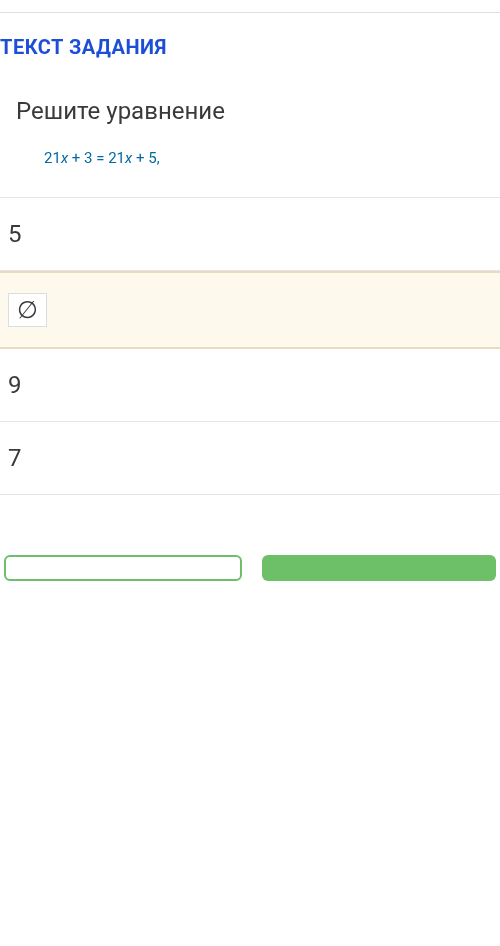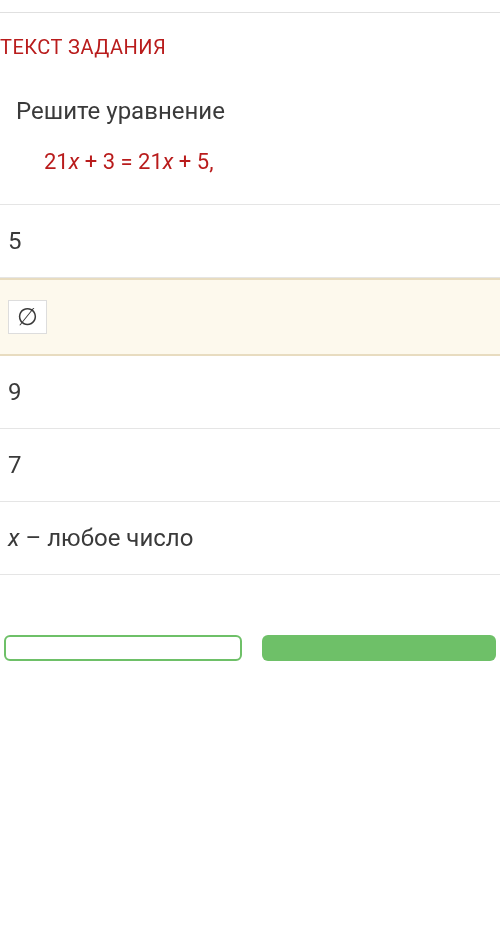--- a/index.html
+++ b/index.html
@@ -13,39 +13,39 @@
       width: 500px;
       height: 946px;
       overflow: hidden;
     }
     .top-divider {
       height: 1px;
       background: #e0e0e0;
       margin-top: 12px;
     }
     .section-header {
-      color: #b91c1c;
+      color: #1d4ed8;
       font-size: 20px;
-      font-weight: 400;
+      font-weight: 700;
       padding: 22px 0 18px 0;
       letter-spacing: 0.5px;
     }
     .question-block {
       padding: 20px 8px 30px 8px;
     }
     .question-title {
       color: #3a3a3a;
       font-size: 24px;
       font-weight: 400;
       margin-bottom: 24px;
       padding-left: 8px;
     }
     .equation {
-      color: #b91c1c;
-      font-size: 22px;
+      color: #0369a1;
+      font-size: 15px;
       font-weight: 400;
       padding-left: 36px;
     }
     .equation .var {
       font-style: italic;
     }
     .answer-list {
       border-top: 1px solid #e5e5e5;
     }
     .answer-item {
@@ -111,21 +111,18 @@
   </div>
   <div class="answer-item selected">
     <span class="symbol-box">∅</span>
   </div>
   <div class="answer-item">
     <span>9</span>
   </div>
   <div class="answer-item">
     <span>7</span>
   </div>
-  <div class="answer-item">
-    <span class="var">x</span><span> – любое число</span>
-  </div>
 </div>
 
 <div class="bottom-buttons">
   <button class="btn btn-outline"></button>
   <button class="btn btn-filled"></button>
 </div>
 
 </body></html>

